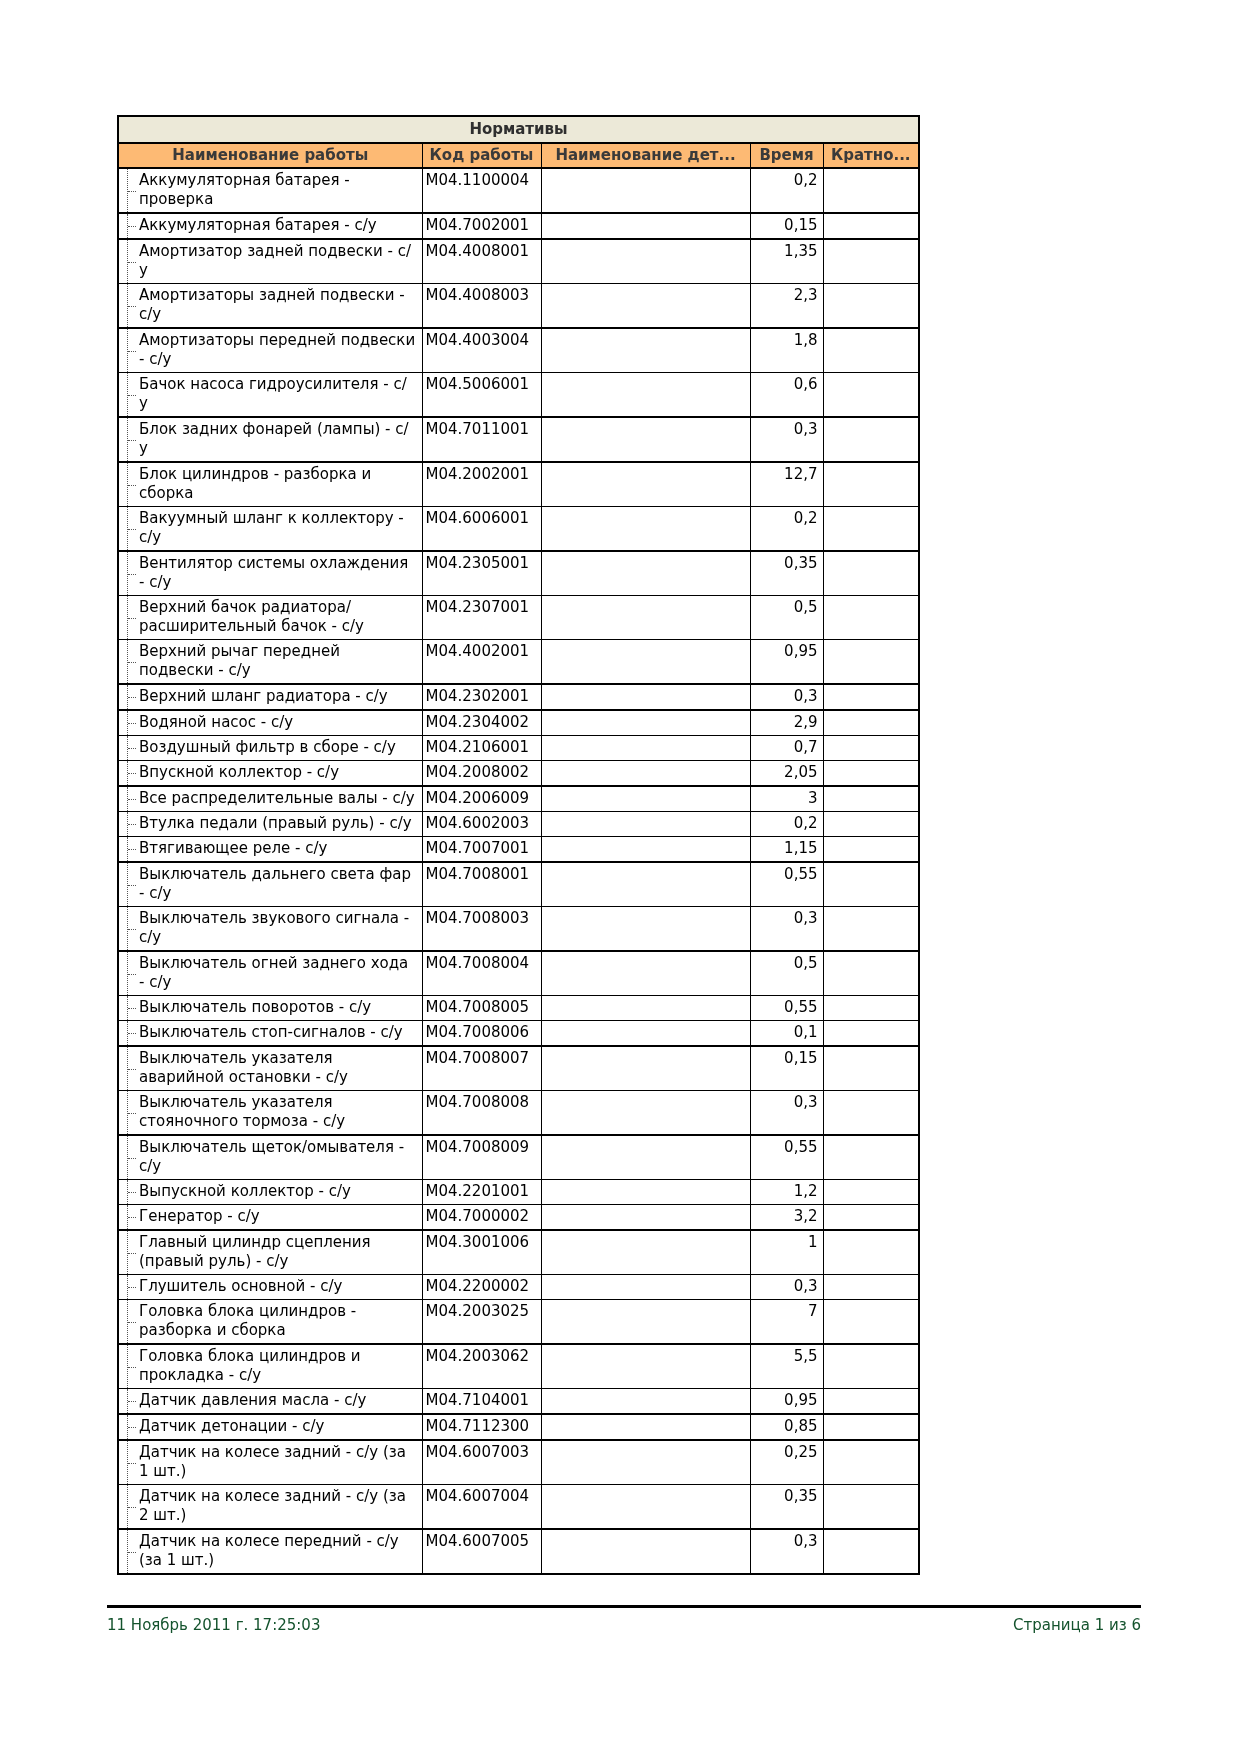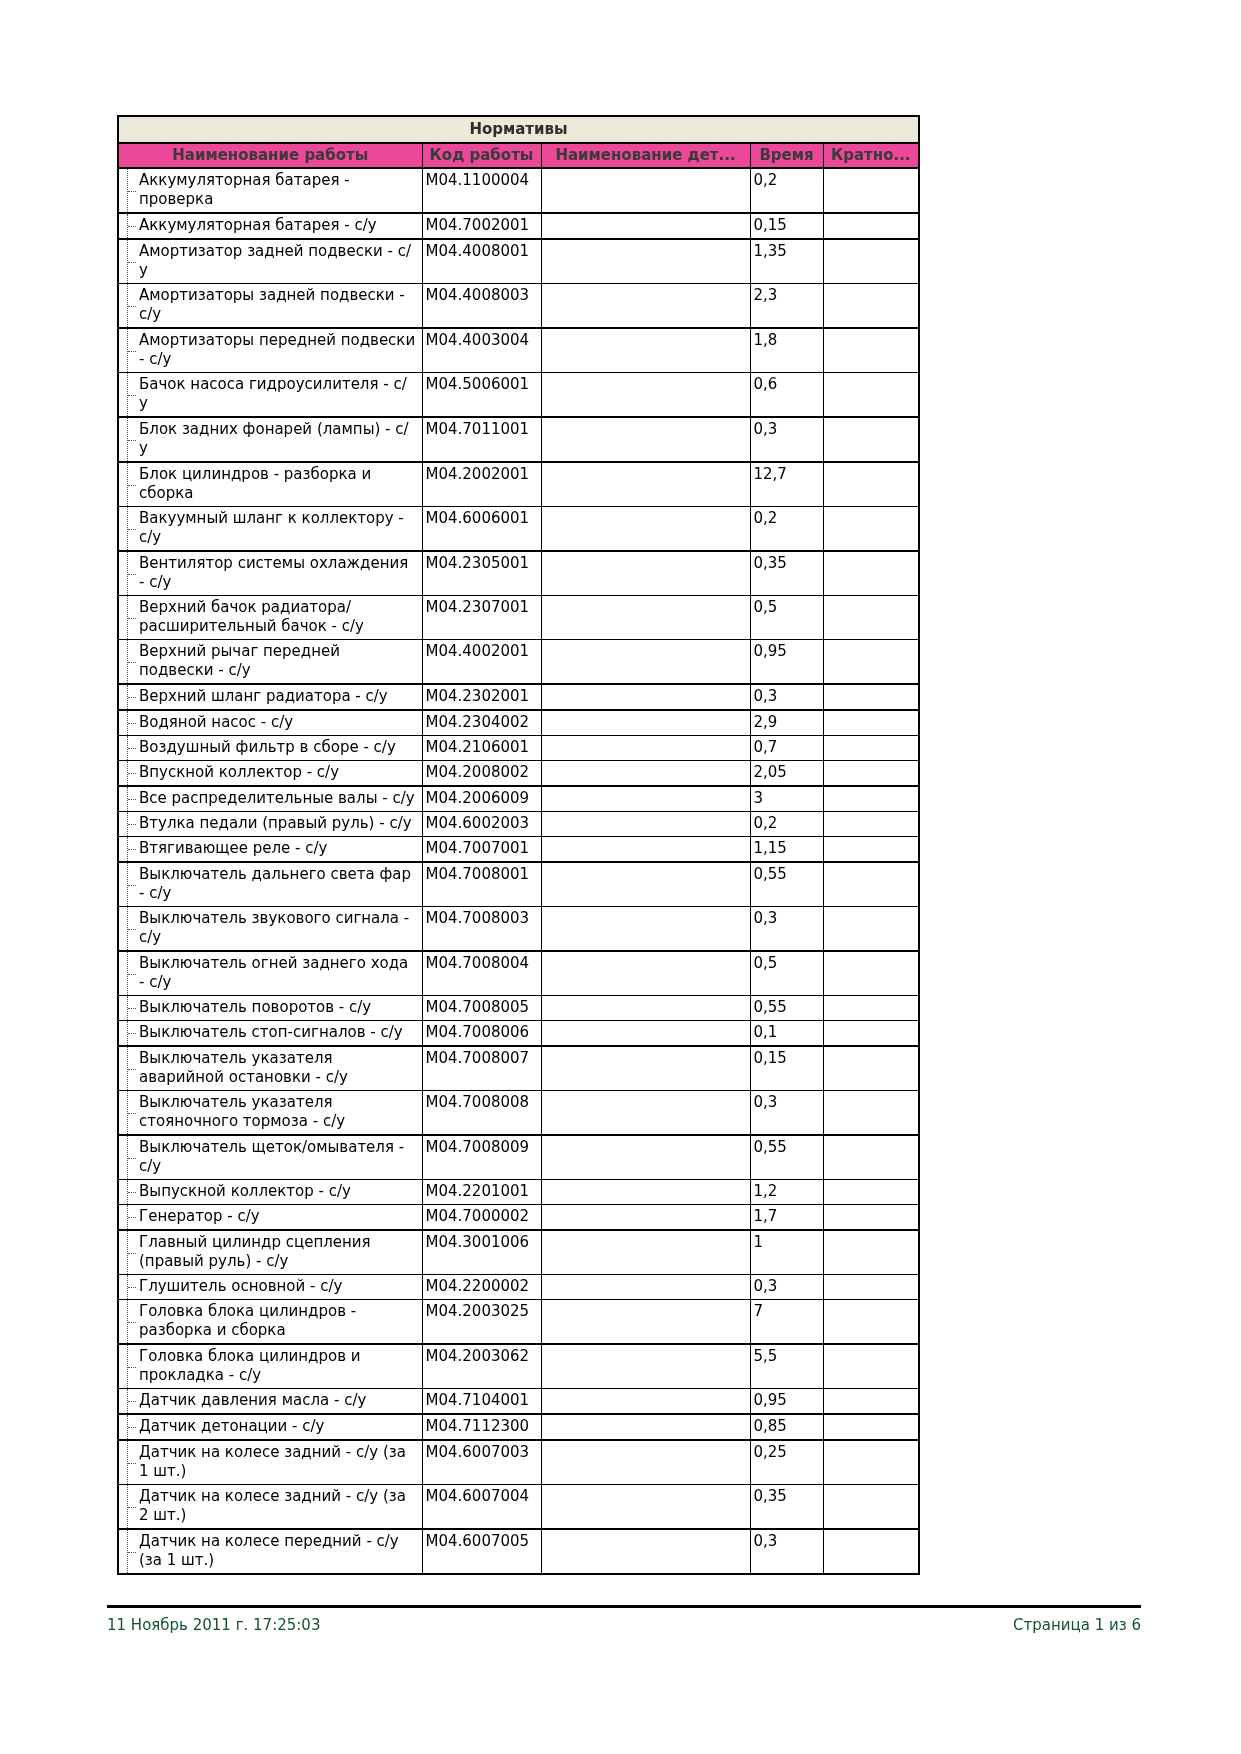--- a/index.html
+++ b/index.html
@@ -14,37 +14,37 @@
     border:2px solid #000;
   }
   col.c1{width:304px;} col.c2{width:119px;} col.c3{width:209px;}
   col.c4{width:73px;}  col.c5{width:96px;}
   tr.title-row th{
     background:#ECE9D8;border-bottom:2px solid #000;
     font-size:15px;font-weight:bold;color:#2f2f2f;
     text-align:center;padding:3px 2px 4px 2px;
   }
   tr.head-row th{
-    background:#ec4899;border-bottom:2px solid #000;border-left:1px solid #000;
+    background:#fdba74;border-bottom:2px solid #000;border-left:1px solid #000;
     font-size:15px;font-weight:bold;color:#3a3a3a;
     text-align:center;padding:2px 3px 3px 3px;
     white-space:nowrap;overflow:hidden;
   }
   tr.head-row th:first-child{border-left:none;}
   tbody td{
     border-left:1px solid #000;vertical-align:top;
     font-size:15px;line-height:19px;padding:2px 3px 3px 3px;
     overflow:hidden;
   }
   tbody td:first-child{border-left:none;}
   tbody tr.thin td{border-bottom:1px solid #000;}
   tbody tr.thick td{border-bottom:2px solid #000;}
   tbody tr:last-child td{border-bottom:none;}
   td.c-name{position:relative;padding-left:20px;padding-right:6px;}
-  td.c-time{text-align:left;padding-right:5px;}
+  td.c-time{text-align:right;padding-right:5px;}
   td.c-code{}
   .trunk{
     position:absolute;left:8px;top:0;bottom:0;width:0;
     border-left:1px dotted #555;
   }
   .stub{
     position:absolute;left:9px;top:50%;width:8px;height:0;
     border-top:1px dotted #555;
   }
   .footer-rule{position:absolute;left:107px;top:1605px;width:1034px;height:3px;background:#000;}
@@ -388,21 +388,21 @@
     <td class="c-mult"></td>
   </tr>
         <tr class="thick">
     <td class="c-name">
       <span class="trunk"></span>
       <span class="stub"></span>
       <span class="nm">Генератор - с/у</span>
     </td>
     <td class="c-code">М04.7000002</td>
     <td class="c-part"></td>
-    <td class="c-time">1,7</td>
+    <td class="c-time">3,2</td>
     <td class="c-mult"></td>
   </tr>
         <tr class="thin">
     <td class="c-name">
       <span class="trunk"></span>
       <span class="stub"></span>
       <span class="nm">Главный цилиндр сцепления (правый руль) - с/у</span>
     </td>
     <td class="c-code">М04.3001006</td>
     <td class="c-part"></td>

